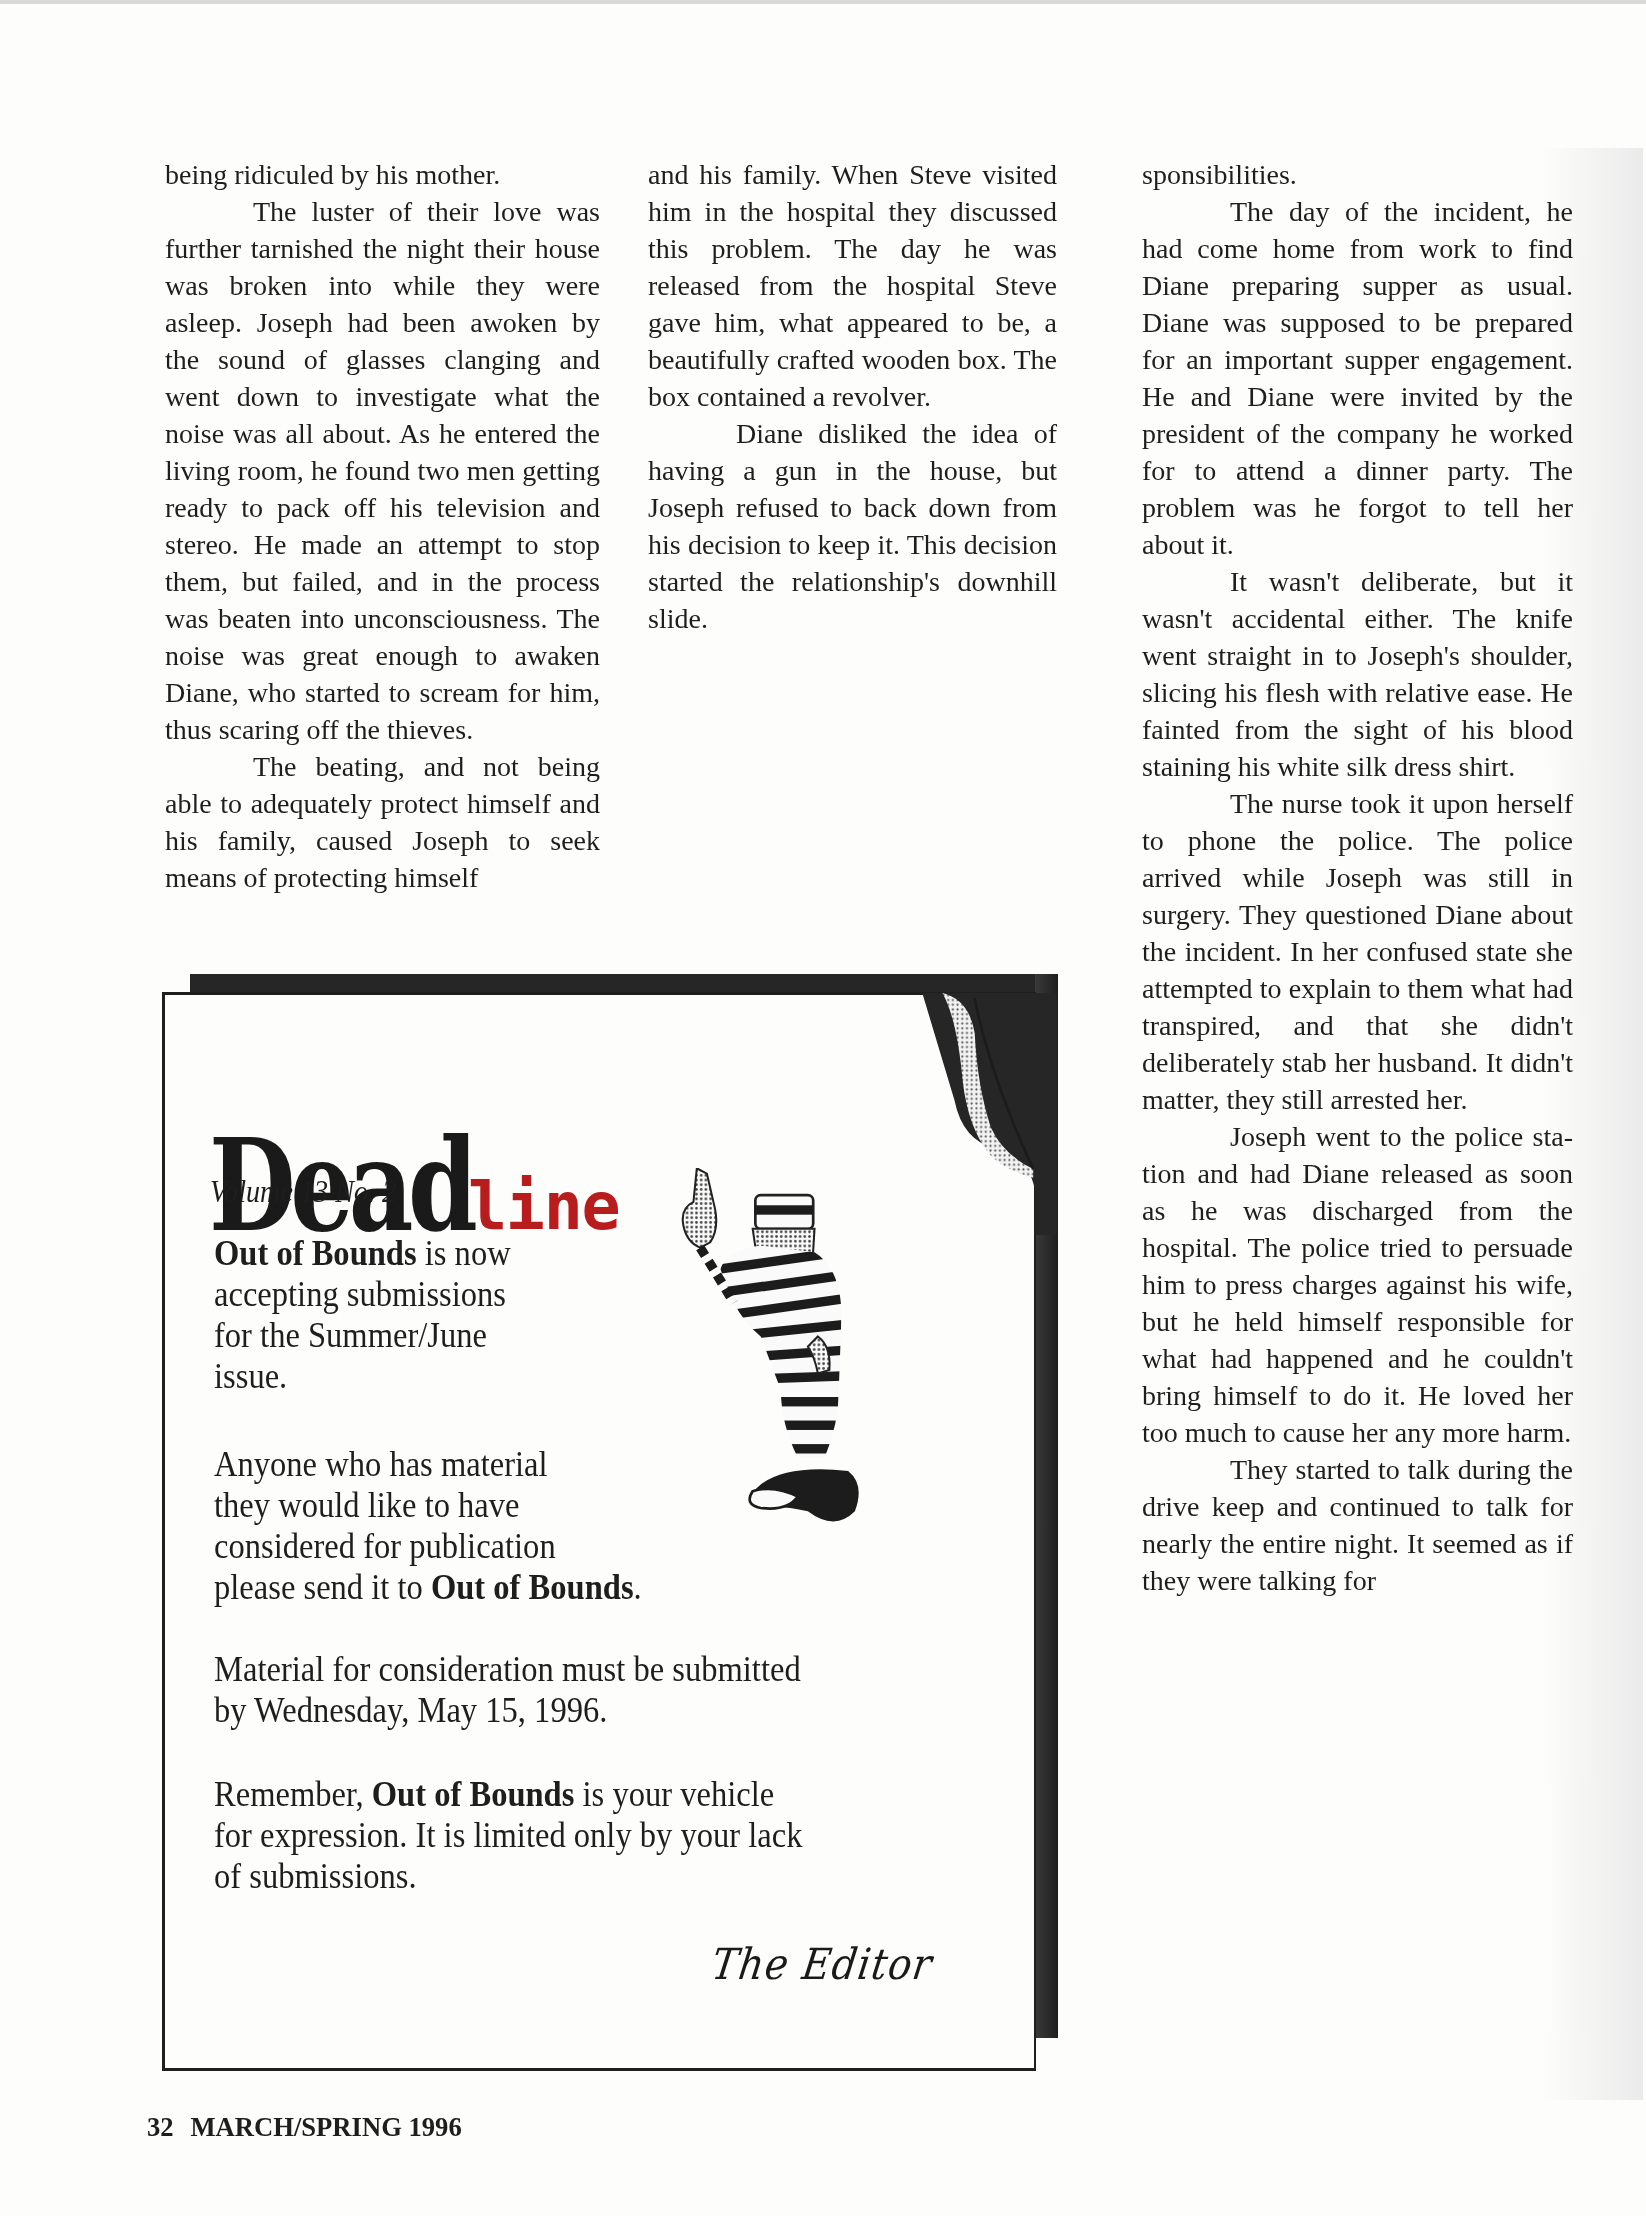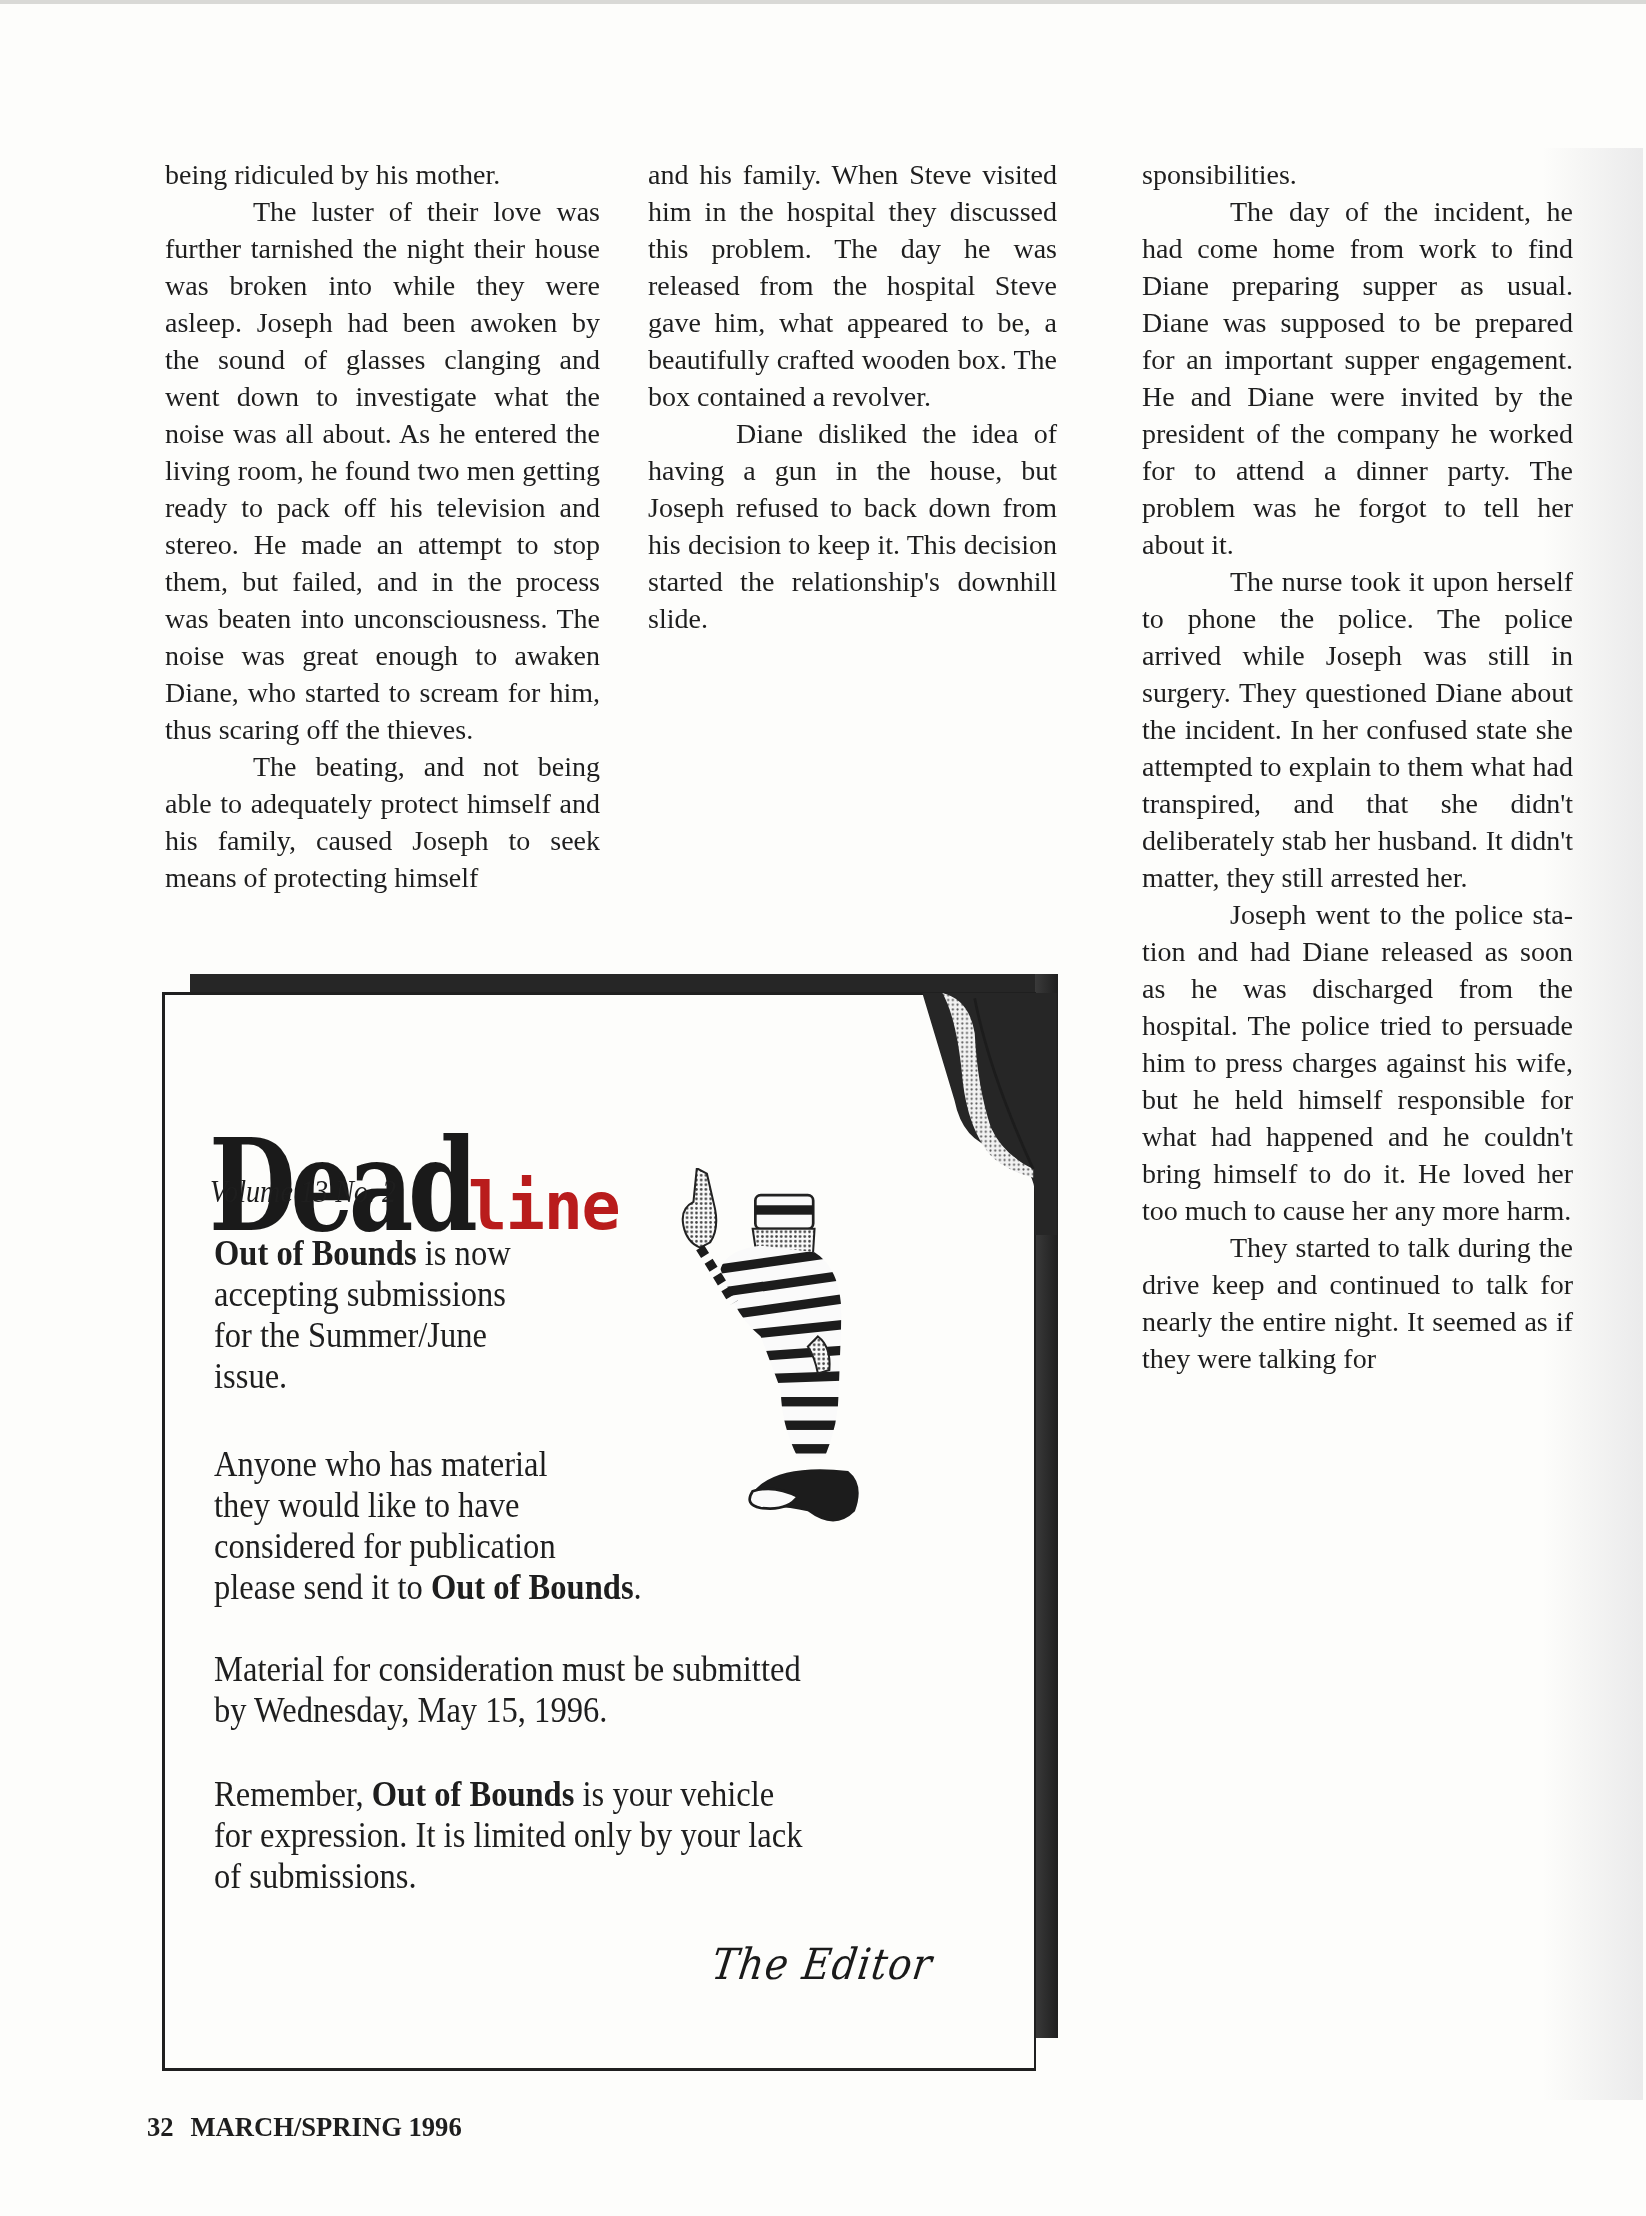--- a/index.html
+++ b/index.html
@@ -92,20 +92,21 @@
     <p>The luster of their love was further tarnished the night their house was broken into while they were asleep.  Joseph had been awoken by the sound of glasses clanging and went down to investi­gate what the noise was all about. As he entered the living room, he found two men getting ready to pack off his television and stereo. He made an attempt to stop them, but failed, and in the process was beaten into unconsciousness.  The noise was great enough to awaken Diane, who started to scream for him, thus scaring off the thieves.</p>
     <p>The beating, and not being able to adequately protect himself and his family, caused Joseph to seek means of protecting himself</p>
   </div>
 <div id="col2" class="col">
     <p class="noindent">and his family.  When Steve vis­ited him in the hospital they dis­cussed this problem.  The day he was released from the hospital Steve gave him, what appeared to be, a beautifully crafted wooden box.  The box contained a re­volver.</p>
     <p>Diane disliked the idea of having a gun in the house, but Joseph refused to back down from his decision to keep it.  This decision started the relationship's downhill slide.</p>
   </div>
 <div id="col3" class="col">
     <p class="noindent">sponsibilities.</p>
     <p>The day of the incident, he had come home from work to find Diane preparing supper as usual. Diane was supposed to be pre­pared for an important supper en­gagement.  He and Diane were in­vited by the president of the com­pany he worked for to attend a din­ner party.  The problem was he forgot to tell her about it.</p>
+    <p>It wasn't deliberate, but it wasn't accidental either.  The knife went straight in to Joseph's shoul­der, slicing his flesh with relative ease.  He fainted from the sight of his blood staining his white silk dress shirt.</p>
     <p>The nurse took it upon her­self to phone the police.  The po­lice arrived while Joseph was still in surgery.  They questioned Diane about the incident.  In her confused state she attempted to explain to them what had transpired, and that she didn't deliberately stab her husband.  It didn't matter, they still arrested her.</p>
     <p>Joseph went to the police sta­tion and had Diane released as soon as he was discharged from the hospital.  The police tried to persuade him to press charges against his wife, but he held him­self responsible for what had hap­pened and he couldn't bring him­self to do it.  He loved her too much to cause her any more harm.</p>
     <p>They started to talk during the drive keep and continued to talk for nearly the entire night.  It seemed as if they were talking for</p>
   </div>
 
 <div class="box-shadow-top"></div>
 <div class="box-shadow-right"></div>
 <div class="box"></div>
 
 <svg class="curl" viewBox="0 0 200 360">

